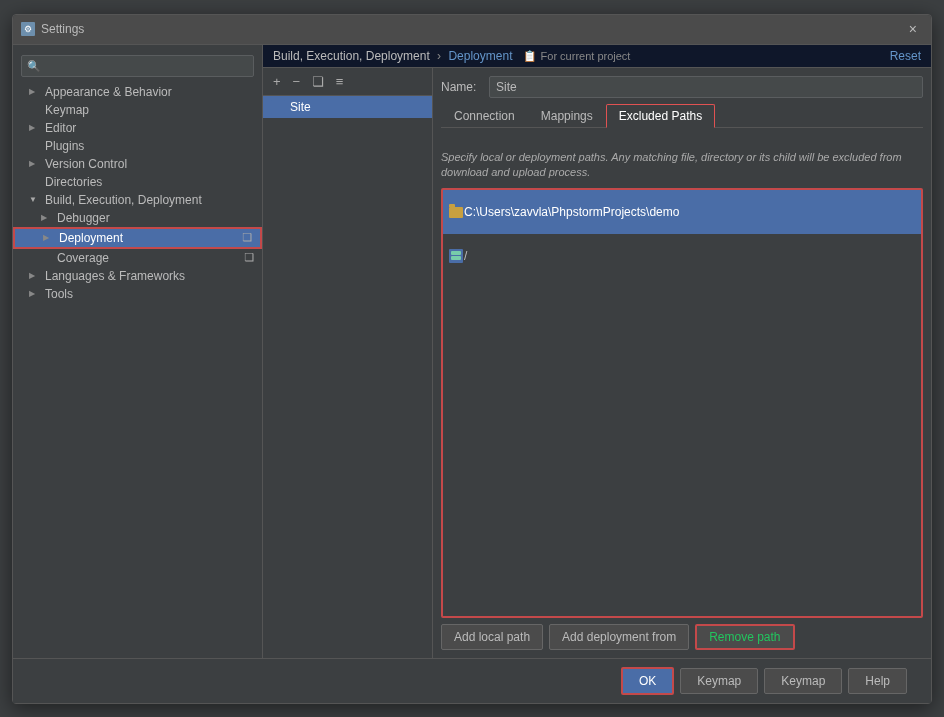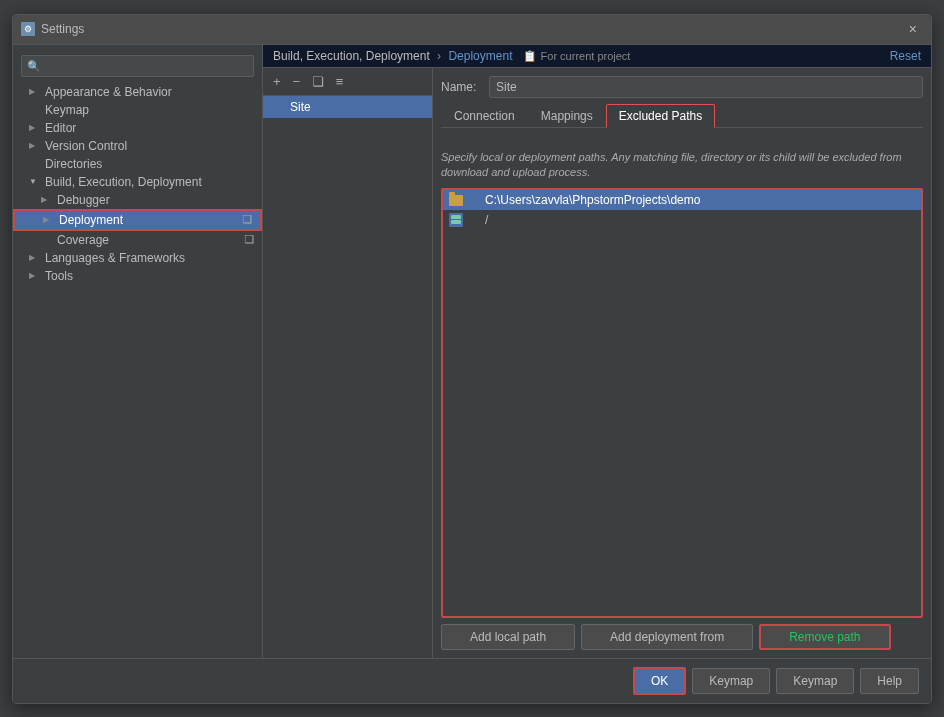--- a/index.html
+++ b/index.html
@@ -254,24 +254,24 @@
     }
     
     .paths-container {
       border: 2px solid #c4494a;
       flex: 1;
       overflow-y: auto;
       background: #3c3f41;
       border-radius: 2px;
     }
     .path-item {
-      padding: 3px 6px;
-      display: flex;
-      align-items: center;
-      gap: 22px;
+      padding: 15px 6px;
+      display: flex;
+      align-items: center;
+      gap: 1px;
       cursor: pointer;
       color: #bbb;
       font-size: 12px;
     }
     .path-item.selected { background: #4a6da7; color: white; }
     .path-folder-icon {
       width: 14px;
       height: 11px;
       background: #c8a040;
       border-radius: 1px;
@@ -301,39 +301,39 @@
       color: white;
     }
     
     .path-buttons {
       display: flex;
       gap: 6px;
       margin-top: 6px;
       flex-shrink: 0;
     }
     .path-btn {
-      padding: 4px 28px;
+      padding: 4px 12px;
       background: #4b4b4b;
       border: 1px solid #666;
       color: #bbb;
       cursor: pointer;
       border-radius: 2px;
       font-size: 12px;
     }
     .path-btn.highlighted {
       border: 2px solid #c4494a;
       color: #22c55e;
     }
     
     .dialog-footer {
       display: flex;
       align-items: center;
       justify-content: flex-end;
       gap: 6px;
-      padding: 8px 12px;
+      padding: 8px 24px;
       border-top: 1px solid #555;
       background: #3c3f41;
       flex-shrink: 0;
     }
     .footer-btn {
       padding: 5px 16px;
       background: #4b4b4b;
       border: 1px solid #666;
       color: #bbb;
       cursor: pointer;
@@ -373,20 +373,24 @@
         <span class="tree-arrow">▶</span>
         <span>Appearance &amp; Behavior</span>
       </div>
       <div class="tree-item indent1">
         <span class="tree-arrow">&nbsp;</span>
         <span>Keymap</span>
       </div>
       <div class="tree-item indent1">
         <span class="tree-arrow">▶</span>
         <span>Editor</span>
+      </div>
+      <div class="tree-item indent1">
+        <span class="tree-arrow">&nbsp;</span>
+        <span>Plugins</span>
       </div>
       <div class="tree-item indent1">
         <span class="tree-arrow">▶</span>
         <span>Version Control</span>
       </div>
       <div class="tree-item indent1">
         <span class="tree-arrow">&nbsp;</span>
         <span>Directories</span>
       </div>
       <div class="tree-item indent1">

